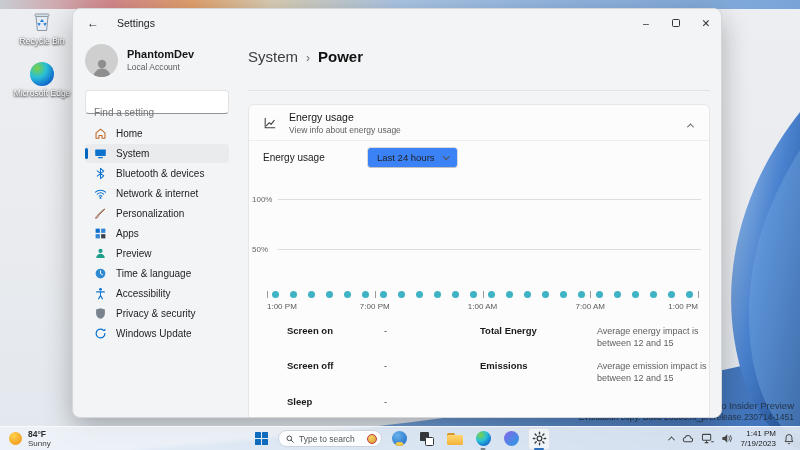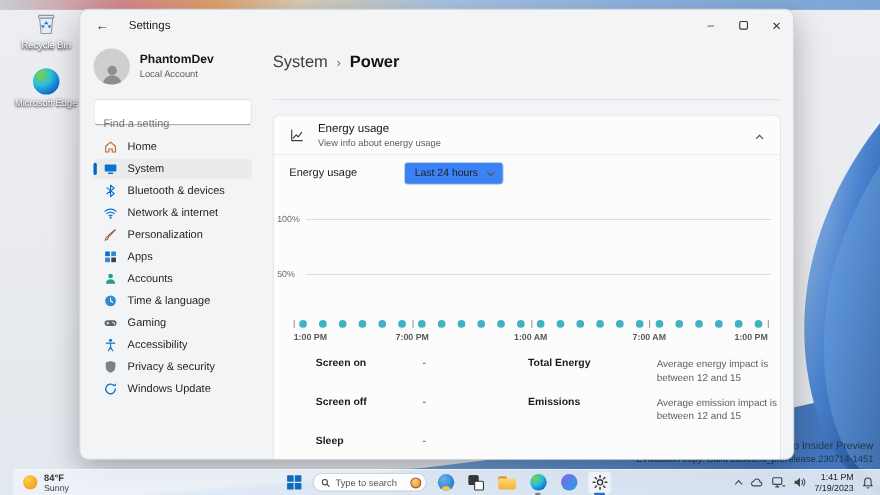--- a/index.html
+++ b/index.html
@@ -70,30 +70,30 @@
   .range-label { font-size:10px; color:#1a1a1a; width:104px; }
   .dropdown { height:21px; padding:0 9px; background:#3b82f6; border:1px solid #dadada; border-bottom:1px solid #c2c2c2;
     border-radius:4px; display:inline-flex; align-items:center; gap:8px; font-size:9.5px; color:#1f1f1f; }
 
   .chart { position:relative; height:150px; }
   .gl { position:absolute; left:16px; right:8px; height:1px; background:#dcdde0; }
   .ylab { position:absolute; left:3px; width:26px; font-size:8px; color:#666; transform:translateY(-50%); background:#fcfcfd; padding-right:3px; }
   .dotrow { position:absolute; left:18px; right:11px; top:118px; height:8px; }
   .tick { position:absolute; top:0; width:1px; height:7px; background:#9a9a9a; }
   .dot { position:absolute; top:0; width:7px; height:7px; border-radius:50%; }
-  .xlabels { position:absolute; left:18px; right:11px; top:129px; height:10px; font-size:8px; color:#5a5a5a;font-weight:bold; }
+  .xlabels { position:absolute; left:18px; right:11px; top:129px; height:10px; font-size:8px; color:#5a5a5a; }
   .xlabels span { position:absolute; white-space:nowrap; }
 
   .stats { display:grid; grid-template-columns:97px 96px 117px 118px; padding:2px 0 12px 38px; row-gap:11px; }
   .s-label { font-size:9.5px; font-weight:bold; color:#1a1a1a; }
   .s-val { font-size:9.5px; color:#3c3c3c; }
   .s-val2 { font-size:9px; color:#5e5e5e; line-height:1.35; padding-right:4px; }
 
   
-  .taskbar { position:absolute; left:12px; right:0; bottom:0; height:24px; background:rgba(238,243,249,.85);
+  .taskbar { position:absolute; left:0; right:0; bottom:0; height:24px; background:rgba(238,243,249,.85);
     border-top:1px solid rgba(255,255,255,.65); backdrop-filter:blur(2px); }
   .tb-center { position:absolute; left:50%; top:0; bottom:0; transform:translateX(-50%); display:flex; align-items:center; gap:6px; }
   .tb-btn { width:22px; height:22px; border-radius:4px; display:flex; align-items:center; justify-content:center; position:relative; }
   .tb-btn.active { background:rgba(255,255,255,.6); box-shadow:inset 0 0 0 1px rgba(0,0,0,.07); }
   .tb-btn.active::after { content:""; position:absolute; bottom:0; left:50%; transform:translateX(-50%); width:10px; height:2px; border-radius:1px; background:#2e6fbe; }
   .tb-btn.running::after { content:""; position:absolute; bottom:0; left:50%; transform:translateX(-50%); width:5px; height:2px; border-radius:1px; background:#7c828a; }
   .start-logo { display:grid; grid-template-columns:6px 6px; grid-template-rows:6px 6px; gap:1px; }
   .start-logo i { background:#0f6cbd; border-radius:.5px; }
   .tb-search { height:17px; width:104px; border-radius:9px; background:rgba(255,255,255,.92); border:1px solid #ccd3dc;
     display:flex; align-items:center; gap:5px; padding:0 4px 0 7px; }
@@ -251,41 +251,30 @@
             </span>
             <span class="nav-label">Apps</span>
           </div>
           <div class="nav-item">
             <span class="nav-ic">
               <svg width="13" height="13" viewBox="0 0 16 16">
                 <circle cx="8" cy="4.8" r="2.6" fill="#1f9e8a"></circle>
                 <path d="M2.8 13.6a5.2 5.2 0 0 1 10.4 0Z" fill="#1f9e8a"></path>
               </svg>
             </span>
-            <span class="nav-label">Accounts</span>
+            <span class="nav-label">Preview</span>
           </div>
           <div class="nav-item">
             <span class="nav-ic">
               <svg width="13" height="13" viewBox="0 0 16 16">
                 <circle cx="8" cy="8" r="6" fill="#2f8bd1"></circle>
                 <path d="M8 4.6V8l2.4 1.5" stroke="#fff" stroke-width="1.2" fill="none" stroke-linecap="round"></path>
               </svg>
             </span>
             <span class="nav-label">Time &amp; language</span>
-          </div>
-          <div class="nav-item">
-            <span class="nav-ic">
-              <svg width="13" height="13" viewBox="0 0 16 16">
-                <rect x="1.3" y="5" width="13.4" height="6.6" rx="3.3" fill="#58636e"></rect>
-                <path d="M5 6.8v3M3.5 8.3h3" stroke="#fff" stroke-width="1"></path>
-                <circle cx="10.8" cy="7.5" r=".85" fill="#fff"></circle>
-                <circle cx="12.3" cy="9.1" r=".85" fill="#fff"></circle>
-              </svg>
-            </span>
-            <span class="nav-label">Gaming</span>
           </div>
           <div class="nav-item">
             <span class="nav-ic">
               <svg width="13" height="13" viewBox="0 0 16 16">
                 <circle cx="8" cy="2.9" r="1.7" fill="#0b72ce"></circle>
                 <path d="M3.2 6h9.6M8 6v4.6l-2.4 4M8 10.6l2.4 4" stroke="#0b72ce" stroke-width="1.3" fill="none" stroke-linecap="round"></path>
               </svg>
             </span>
             <span class="nav-label">Accessibility</span>
           </div>

